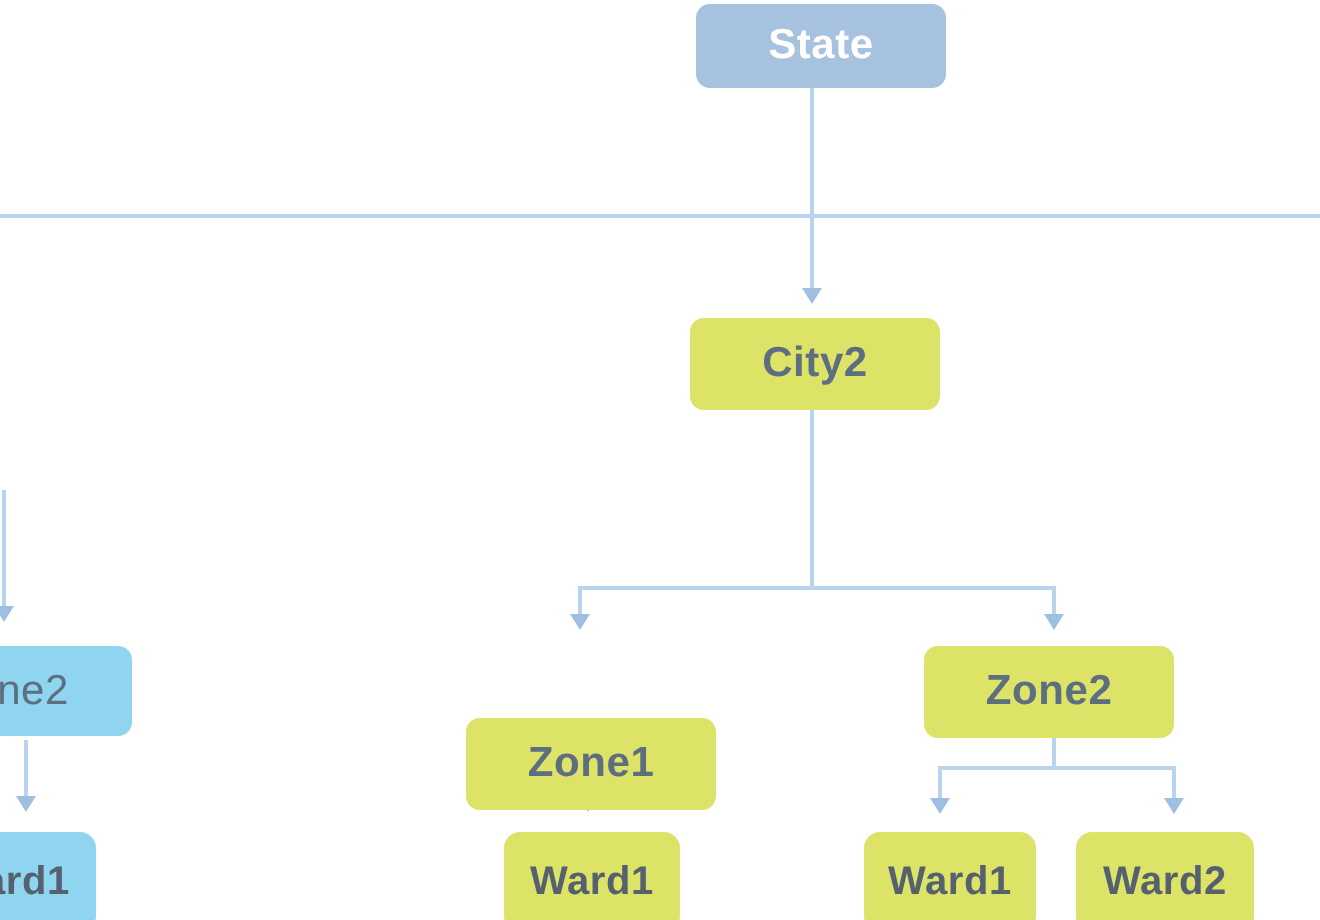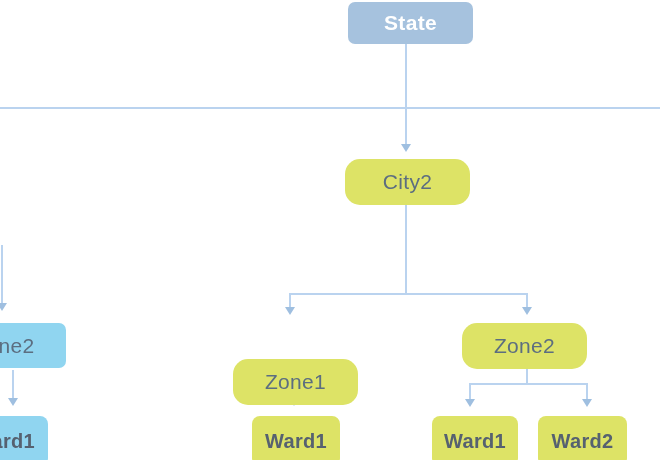--- a/index.html
+++ b/index.html
@@ -5,21 +5,21 @@
   html,body{margin:0;padding:0;background:#fff;}
   #canvas{
     position:relative;width:660px;height:460px;overflow:hidden;background:var(--background,#ffffff);
     font-family:"Liberation Sans","DejaVu Sans",sans-serif;
   }
   .node{
     position:absolute;display:flex;align-items:center;justify-content:center;
     border-radius:7px;box-sizing:border-box;font-size:21px;letter-spacing:.3px;
   }
   .node.state{background:var(--state-fill,#a6c2de);color:var(--state-text,#ffffff);font-weight:600;}
-  .node.city,.node.zone{background:var(--city-fill,#dde366);color:var(--node-text,#5c6e80);font-weight:400;border-radius:15px;}
+  .node.city,.node.zone{background:var(--city-fill,#dde366);color:var(--node-text,#5c6e80);font-weight:700;}
   .node.zone-alt{background:var(--zone-alt-fill,#90d5f0);color:var(--node-text,#5c6e80);font-weight:500;}
   .node.ward{background:var(--city-fill,#dde366);color:var(--ward-text,#566170);font-weight:700;font-size:20px;border-radius:8px;}
   .node.ward-alt{background:var(--zone-alt-fill,#90d5f0);color:var(--ward-text,#566170);font-weight:700;font-size:20px;border-radius:8px;}
   .line{position:absolute;background:var(--line,#bad3ef);}
   .line.h{height:2px;}
   .line.v{width:2px;}
   .arrow{
     position:absolute;width:0;height:0;
     border-left:5px solid transparent;border-right:5px solid transparent;
     border-top:8px solid var(--arrow,#9fbfe0);

